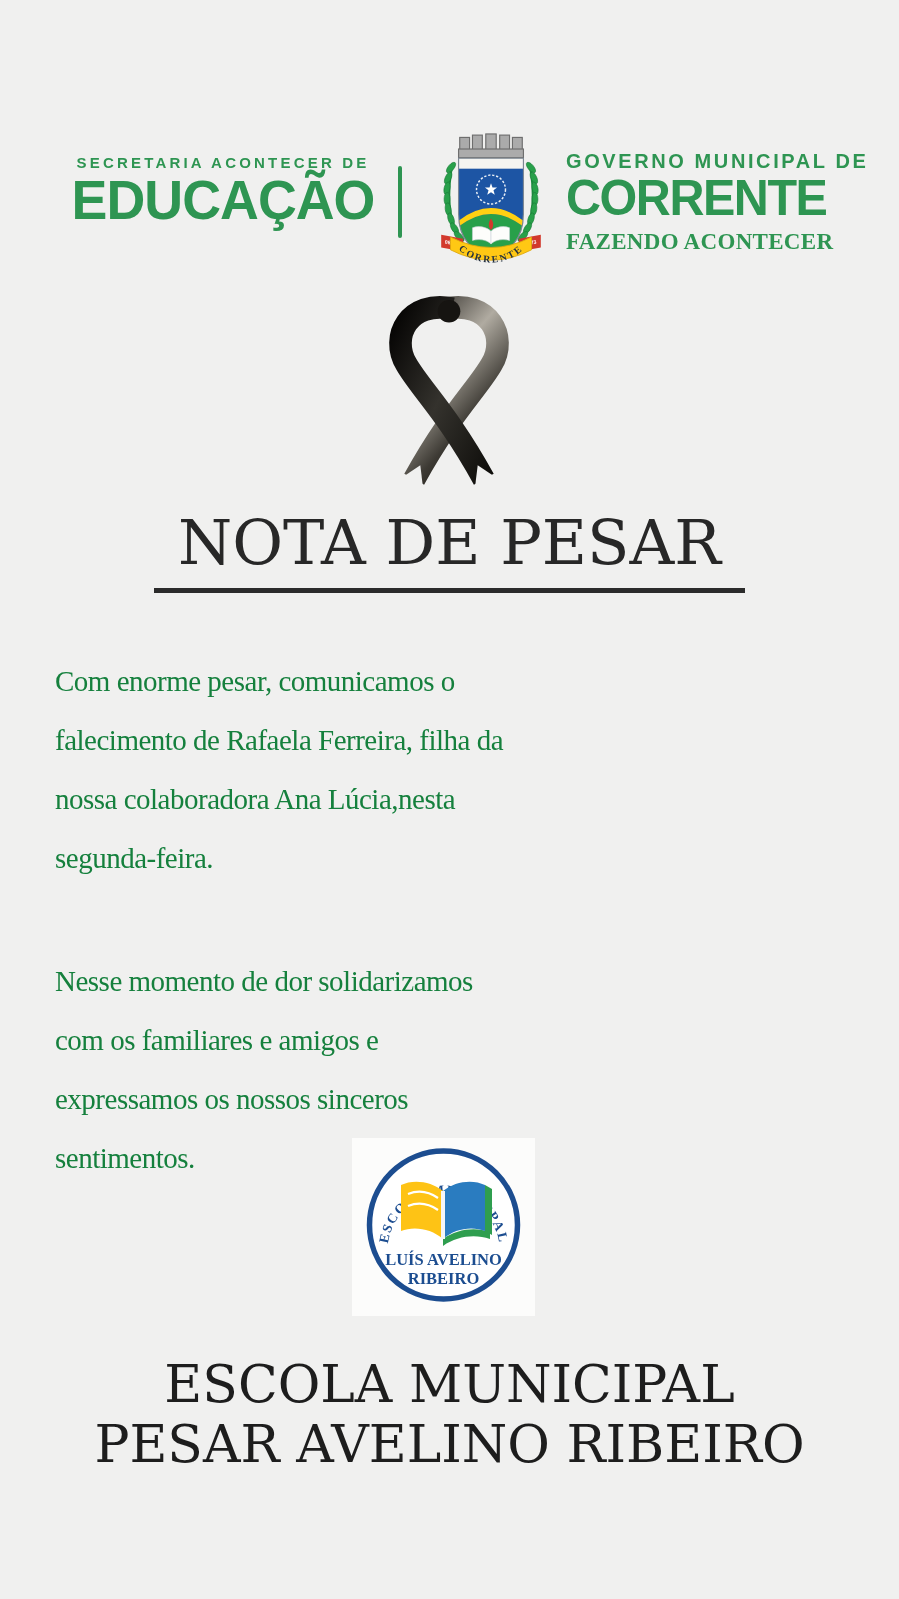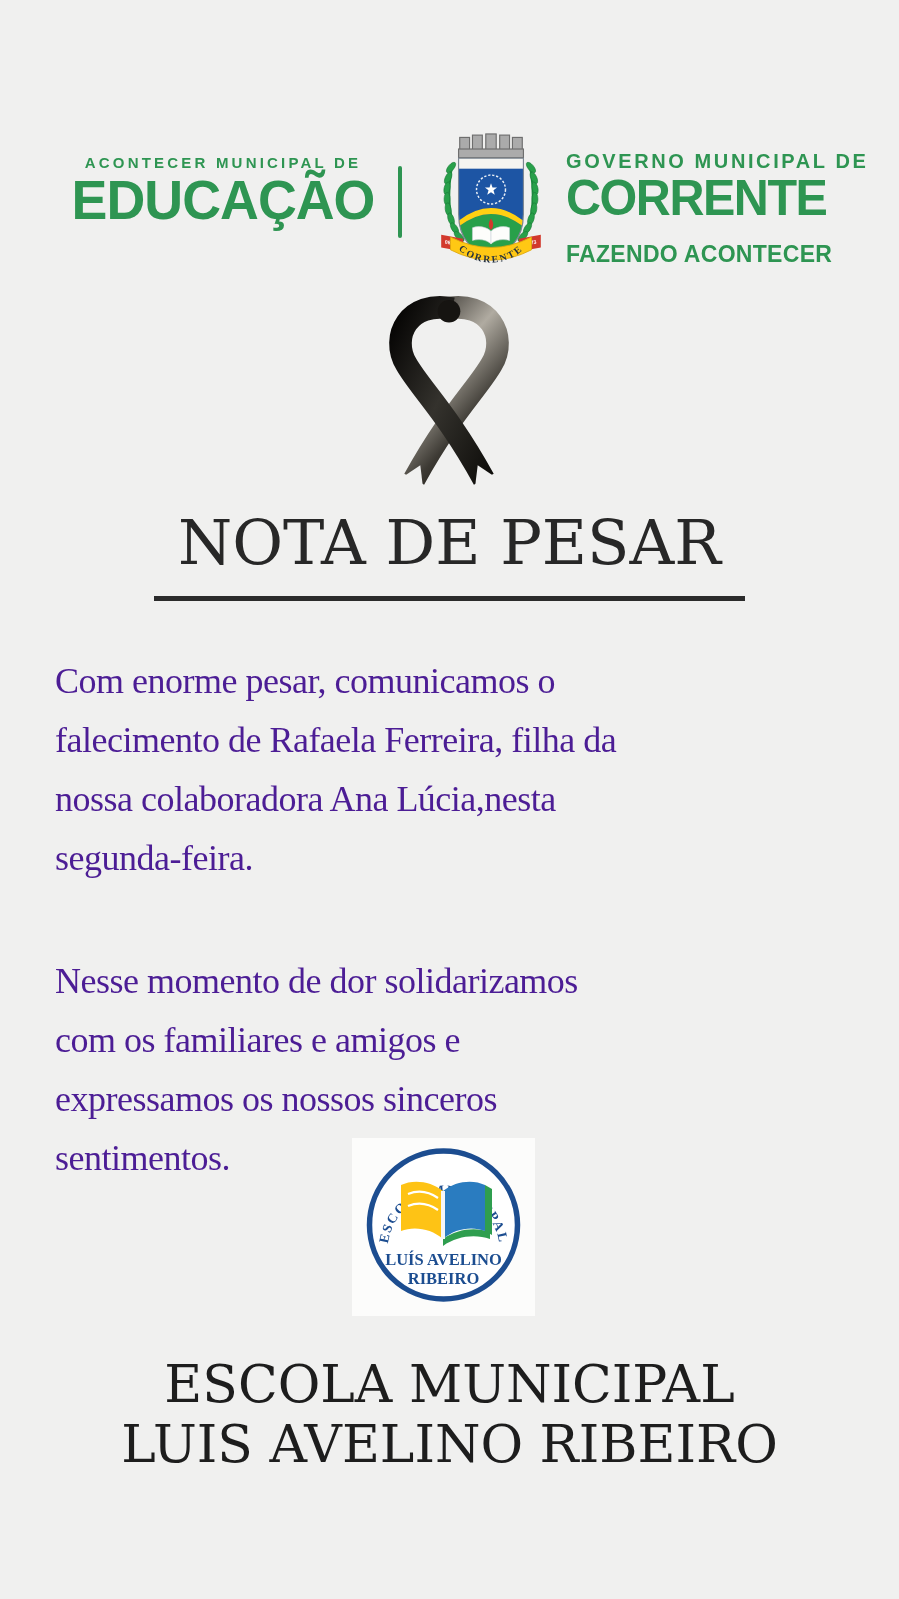--- a/index.html
+++ b/index.html
@@ -36,57 +36,57 @@
     font-family:"Liberation Sans", sans-serif;color:#2e9552;
   }
   .hdr-right .eyebrow{
     font-size:20px;font-weight:bold;letter-spacing:2.6px;white-space:nowrap;
   }
   .hdr-right .big{
     font-size:50px;font-weight:800;letter-spacing:-1.5px;line-height:50px;
     transform:scaleX(.97);transform-origin:left;white-space:nowrap;
   }
   .hdr-right .tagline{
-    font-size:23px;font-weight:bold;letter-spacing:.3px;white-space:nowrap;margin-top:18px;
+    font-size:23px;font-weight:bold;letter-spacing:.3px;white-space:nowrap;margin-top:6px;font-family:Liberation Serif, serif;
   }
   
   .ribbon{position:absolute;left:362px;top:291px;}
   
   .title-row{position:absolute;left:0;top:506px;width:899px;display:flex;justify-content:center;}
   .note-title{
     font-family:"DejaVu Serif", serif;
     font-size:62px;color:#272727;white-space:nowrap;
-    padding:0 24px 17px 24px;
+    padding:0 24px 9px 24px;
     border-bottom:5px solid #2b2b2b;
   }
   
   .para{
     position:absolute;left:55px;width:820px;
-    font-size:36px;line-height:59px;letter-spacing:-0.5px;
-    white-space:pre;color:#4c1d95;
+    font-size:29px;line-height:59px;letter-spacing:-0.5px;
+    white-space:pre;color:#15803d;
   }
   .para1{top:652px;}
   .para2{top:944px;margin-top:8px;}
   
   .school-logo{position:absolute;left:352px;top:1138px;}
   
   .footer{
     position:absolute;left:0;top:1354px;width:899px;
     text-align:center;font-family:"DejaVu Serif", serif;
     font-size:52px;line-height:60px;color:#1d1d1d;
   }
   .footer div{white-space:nowrap;}
 </style>
 </head>
 <body>
 
 <div class="page">
 
   <div class="hdr-left">
-    <div class="eyebrow">ACONTECER MUNICIPAL DE</div>
+    <div class="eyebrow">SECRETARIA ACONTECER DE</div>
     <div class="big">EDUCAÇÃO</div>
   </div>
 
   <div class="hdr-divider"></div>
 
   <svg class="crest" width="116" height="139" viewBox="0 0 200 240">
     <defs>
       <clipPath id="shieldClip">
           <path d="M44 54 H156 V150 C156 194 130 218 100 226 C70 218 44 194 44 150 Z"></path>
         </clipPath>
@@ -205,16 +205,16 @@
       <path d="M56 56 C66 52 76 53 86 60" stroke="#ffffff" stroke-width="2.2" fill="none"></path>
       <path d="M56 68 C66 64 76 65 86 72" stroke="#ffffff" stroke-width="2.2" fill="none"></path>
       <path d="M89 53 L93 53 L93 101 L89 101 Z" fill="#f4f6f8"></path>
     </g>
     <text x="91.5" y="127" text-anchor="middle" font-family="Liberation Serif, serif" font-size="16.5" font-weight="bold" fill="#1c4d90">LUÍS AVELINO</text>
     <text x="91.5" y="146" text-anchor="middle" font-family="Liberation Serif, serif" font-size="16.5" font-weight="bold" fill="#1c4d90">RIBEIRO</text>
   </svg>
 
   <div class="footer">
     <div>ESCOLA MUNICIPAL</div>
-    <div>LUIS AVELINO RIBEIRO</div>
+    <div>PESAR AVELINO RIBEIRO</div>
   </div>
 
 </div>
 
 </body></html>

